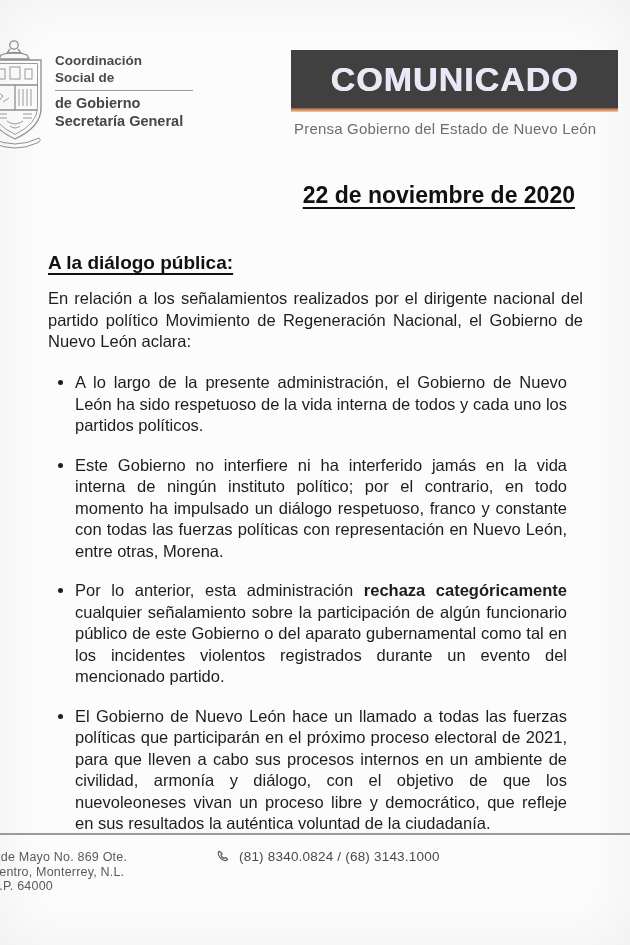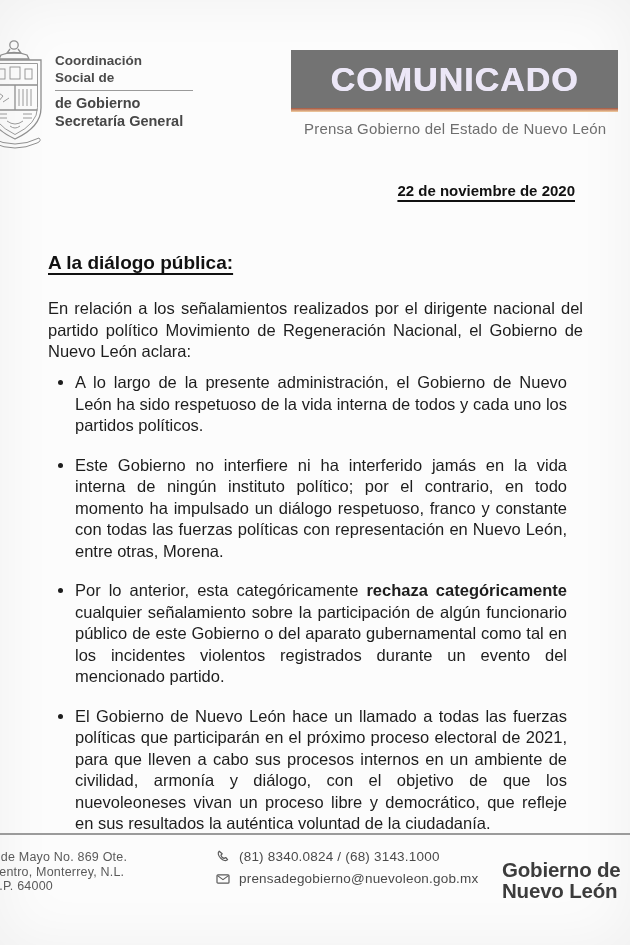--- a/index.html
+++ b/index.html
@@ -19,49 +19,49 @@
 
   
   .escudo{position:absolute;left:-17px;top:38px;}
   .org-block{position:absolute;left:55px;top:53px;width:200px;}
   .org1{font-size:13.5px;font-weight:bold;color:#4b4b4b;line-height:16.5px;}
   .org-divider{width:138px;height:1px;background:#9a9a9a;margin:4px 0 4px 0;}
   .org2{font-size:14.5px;font-weight:bold;color:#474747;line-height:17.5px;}
 
   .banner{
     position:absolute;left:291px;top:50px;width:327px;height:58px;
-    background:#737373;
+    background:#404040;
     display:flex;align-items:center;justify-content:center;
   }
   .banner-title{
     color:#ece7f7;font-size:34px;font-weight:bold;letter-spacing:1px;
     text-shadow:0.6px 0 0 #ece7f7;
   }
   .banner-strip{
     position:absolute;left:291px;top:108px;width:327px;height:4px;
     background:linear-gradient(#a4543f,#f3cfa2);
   }
   .banner-sub{
-    position:absolute;left:304px;top:120px;
+    position:absolute;left:294px;top:120px;
     font-size:15px;color:#6e6e6e;letter-spacing:0.2px;
   }
 
   
   .date{
     position:absolute;top:182px;left:0;right:55px;
-    text-align:right;font-size:15px;font-weight:bold;color:#111;
+    text-align:right;font-size:23px;font-weight:bold;color:#111;
     text-decoration:underline;text-decoration-thickness:2px;text-underline-offset:4px;
   }
   .salutation{
     position:absolute;top:252px;left:48px;
     font-size:19px;font-weight:bold;color:#111;
     text-decoration:underline;text-decoration-thickness:2px;text-underline-offset:4px;
   }
   .intro{
-    position:absolute;top:298px;left:48px;right:47px;
+    position:absolute;top:288px;left:48px;right:47px;
     font-size:16.5px;line-height:21.5px;text-align:justify;margin:0;
   }
   .bullets{
     position:absolute;top:356px;left:0;right:47px;
     margin:16px;padding:0 0 0 59px;
   }
   .bullets li{
     font-size:16.5px;line-height:21.5px;text-align:justify;
     margin:0 0 18px 0;
   }
@@ -123,21 +123,21 @@
   <p class="intro">En relación a los señalamientos realizados por el dirigente nacional del partido político Movimiento de Regeneración Nacional, el Gobierno de Nuevo León aclara:</p>
 
   <ul class="bullets">
     <li>
       <span>A lo largo de la presente administración, el Gobierno de Nuevo León ha sido respetuoso de la vida interna de todos y cada uno los partidos políticos.</span>
     </li>
     <li>
       <span>Este Gobierno no interfiere ni ha interferido jamás en la vida interna de ningún instituto político; por el contrario, en todo momento ha impulsado un diálogo respetuoso, franco y constante con todas las fuerzas políticas con representación en Nuevo León, entre otras, Morena.</span>
     </li>
     <li>
-      <span>Por lo anterior, esta categóricamente </span><span class="emph">rechaza categóricamente</span><span> cualquier señalamiento sobre la participación de algún funcionario público de este Gobierno o del aparato gubernamental como tal en los incidentes violentos registrados durante un evento del mencionado partido.</span>
+      <span>Por lo anterior, esta administración </span><span class="emph">rechaza categóricamente</span><span> cualquier señalamiento sobre la participación de algún funcionario público de este Gobierno o del aparato gubernamental como tal en los incidentes violentos registrados durante un evento del mencionado partido.</span>
     </li>
     <li>
       <span>El Gobierno de Nuevo León hace un llamado a todas las fuerzas políticas que participarán en el próximo proceso electoral de 2021, para que lleven a cabo sus procesos internos en un ambiente de civilidad, armonía y diálogo, con el objetivo de que los nuevoleoneses vivan un proceso libre y democrático, que refleje en sus resultados la auténtica voluntad de la ciudadanía.</span>
     </li>
   </ul>
 
   <div class="footer-rule"></div>
 
   <div class="address">
     <div>5 de Mayo No. 869 Ote.</div>
@@ -145,27 +145,16 @@
     <div>C.P. 64000</div>
   </div>
 
   <div class="contact">
     <div class="contact-row">
       <svg width="14" height="14" viewBox="0 0 14 14">
         <path d="M3.2 1.2 C1.6 2.6 2 5.6 4.6 8.2 C7.2 10.8 10.2 11.3 11.6 9.7 L9.7 7.5 L8 8.4 C6.8 8 5.2 6.4 4.9 5.1 L6.2 3.8 Z" fill="none" stroke="#5a5a5a" stroke-width="1.2" stroke-linejoin="round"></path>
       </svg>
       <span class="contact-text">(81) 8340.0824 / (68) 3143.1000</span>
     </div>
-    <div class="contact-row">
-      <svg width="14" height="14" viewBox="0 0 14 14">
-        <rect x="1" y="2.8" width="12" height="8.4" rx="1" fill="none" stroke="#5a5a5a" stroke-width="1.2"></rect>
-        <path d="M1.5 3.6 L7 7.6 L12.5 3.6" fill="none" stroke="#5a5a5a" stroke-width="1.1"></path>
-      </svg>
-      <span class="contact-text">prensadegobierno@nuevoleon.gob.mx</span>
-    </div>
   </div>
 
-  <div class="gob">
-    <div>Gobierno de</div>
-    <div>Nuevo León</div>
-  </div>
 
 </div>
 
 </body></html>

